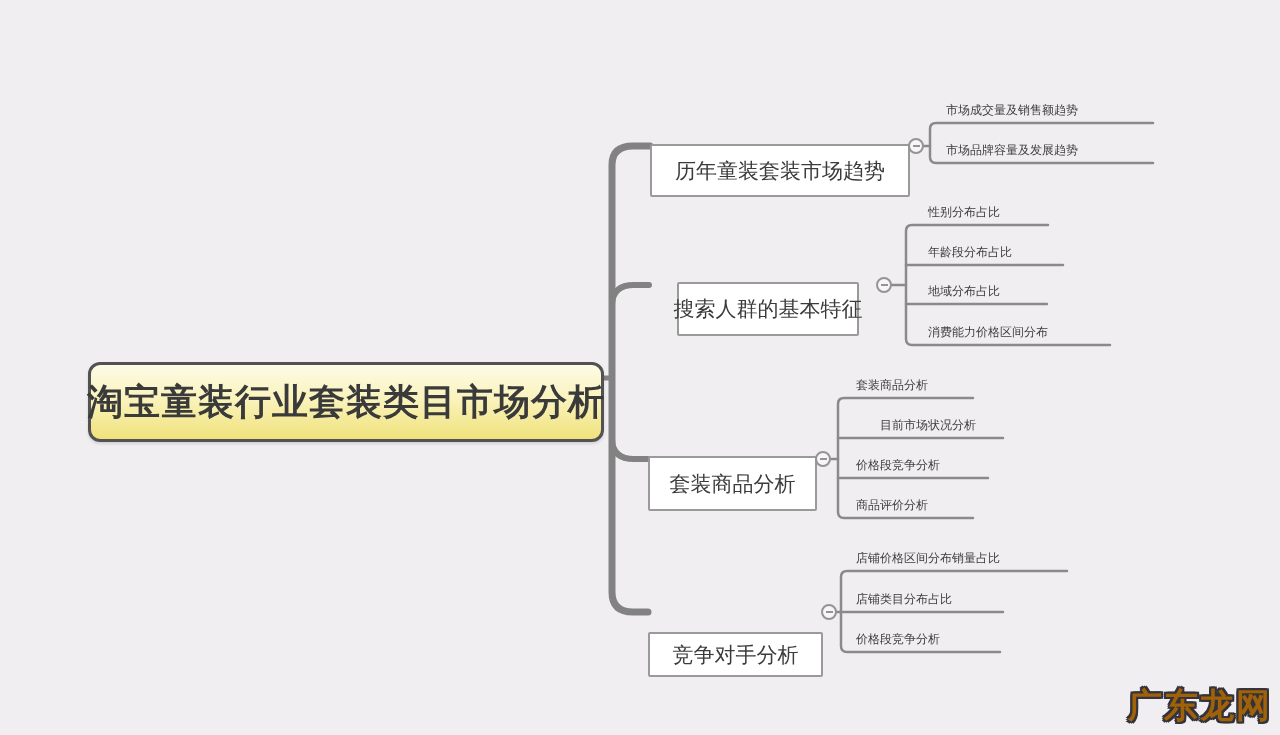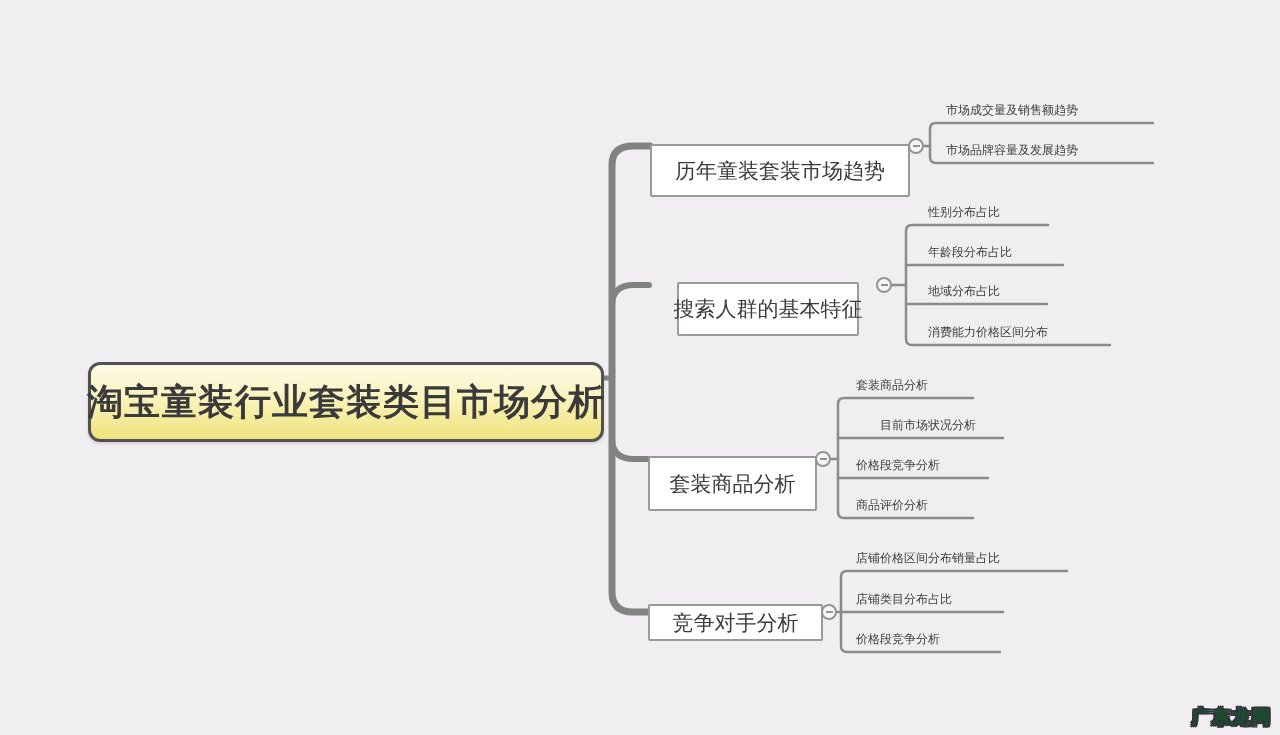--- a/index.html
+++ b/index.html
@@ -21,33 +21,33 @@
     font-size:36px;font-weight:bold;letter-spacing:1px;color:#3a3a3a;
     box-shadow:0 2px 3px rgba(0,0,0,0.12);
   }
   .branch{
     background:#ffffff;border:2.5px solid #9a9a9a;border-radius:2px;
     font-size:21px;color:#3b3b3b;
   }
   .b1{left:650px;top:120px;width:260px;height:53px;}
   .b2{left:677px;top:258px;width:182px;height:54px;}
   .b3{left:648px;top:432px;width:169px;height:55px;}
-  .b4{left:648px;top:580px;width:175px;height:37px;}
+  .b4{left:648px;top:608px;width:175px;height:45px;}
   .child{
     position:absolute;font-size:12px;color:#3d3d3d;line-height:20px;white-space:nowrap;
   }
   .collapse{
     position:absolute;width:16px;height:16px;box-sizing:border-box;
     border:2px solid #949494;border-radius:50%;background:#f7f5f7;
     display:flex;align-items:center;justify-content:center;
   }
   .collapse .minus{width:7px;height:0;border-top:2px solid #949494;}
   .watermark{
     position:absolute;right:8px;bottom:6px;
-    font-size:18px;font-weight:bold;letter-spacing:2px;color:#14532d;
+    font-size:34px;font-weight:bold;letter-spacing:2px;color:#a16207;
     text-shadow:
       -2px 0 0 #34333d, 2px 0 0 #34333d, 0 -2px 0 #34333d, 0 2px 0 #34333d,
       -2px -2px 0 #34333d, 2px -2px 0 #34333d, -2px 2px 0 #34333d, 2px 2px 0 #34333d;
   }
 </style>
 </head>
 <body>
 
 <div class="canvas">
 

